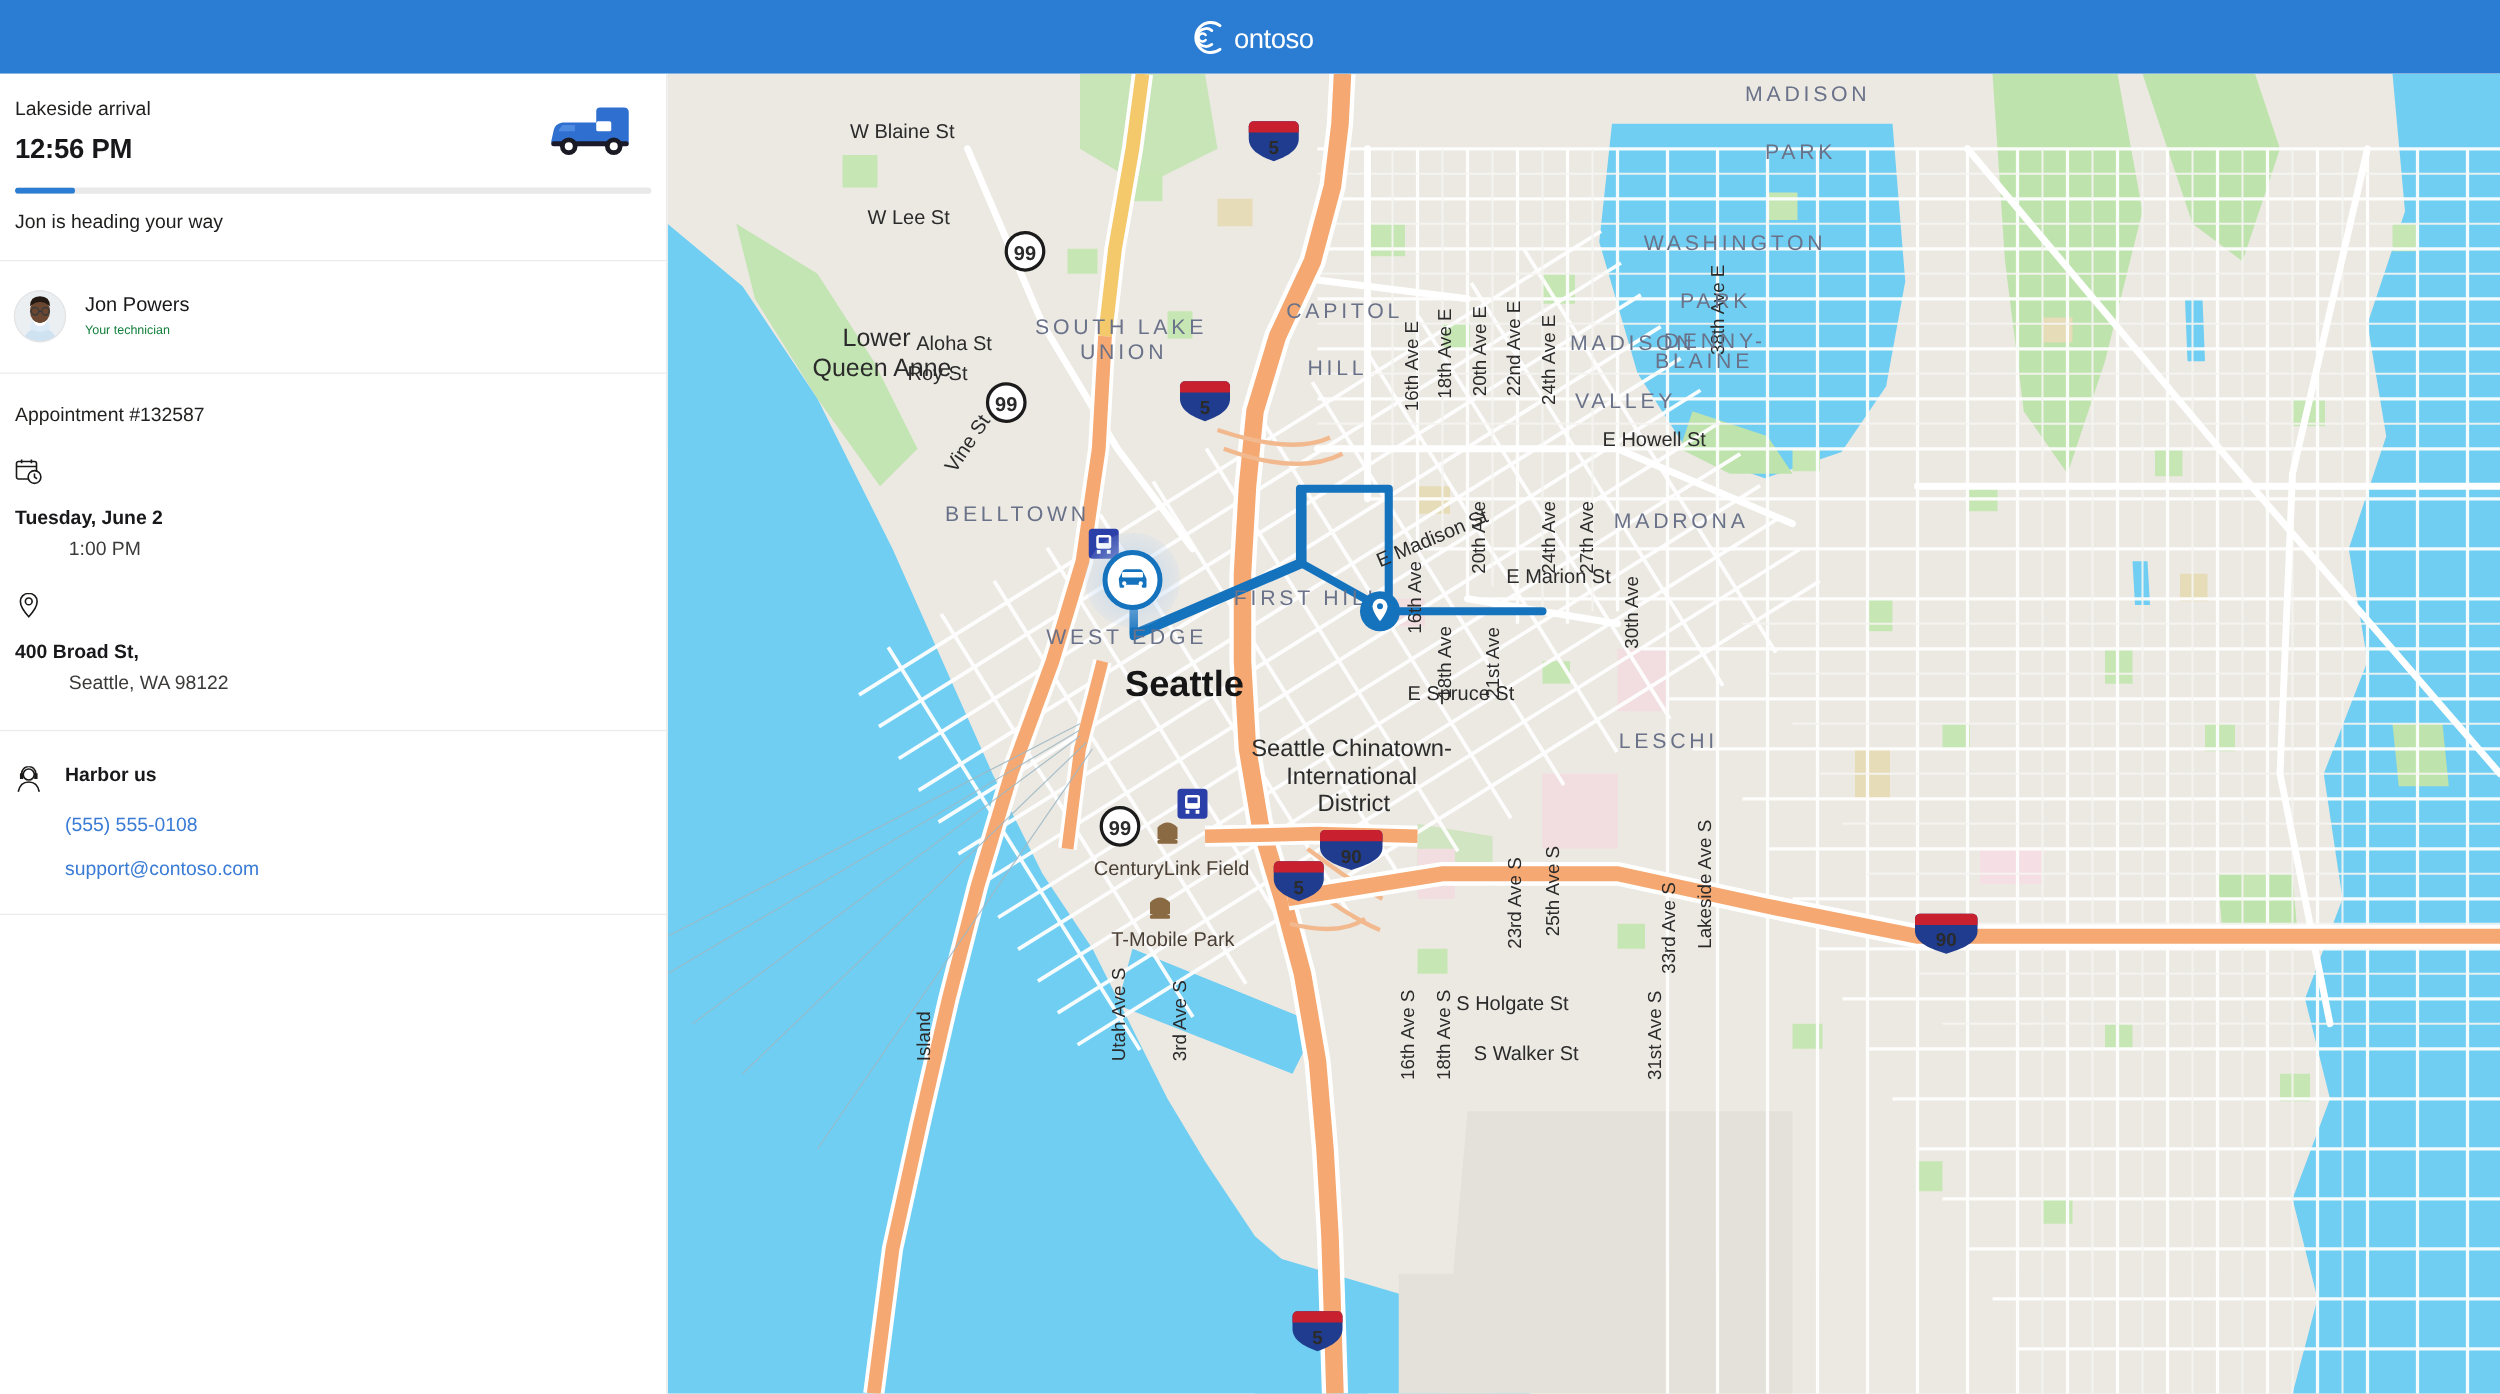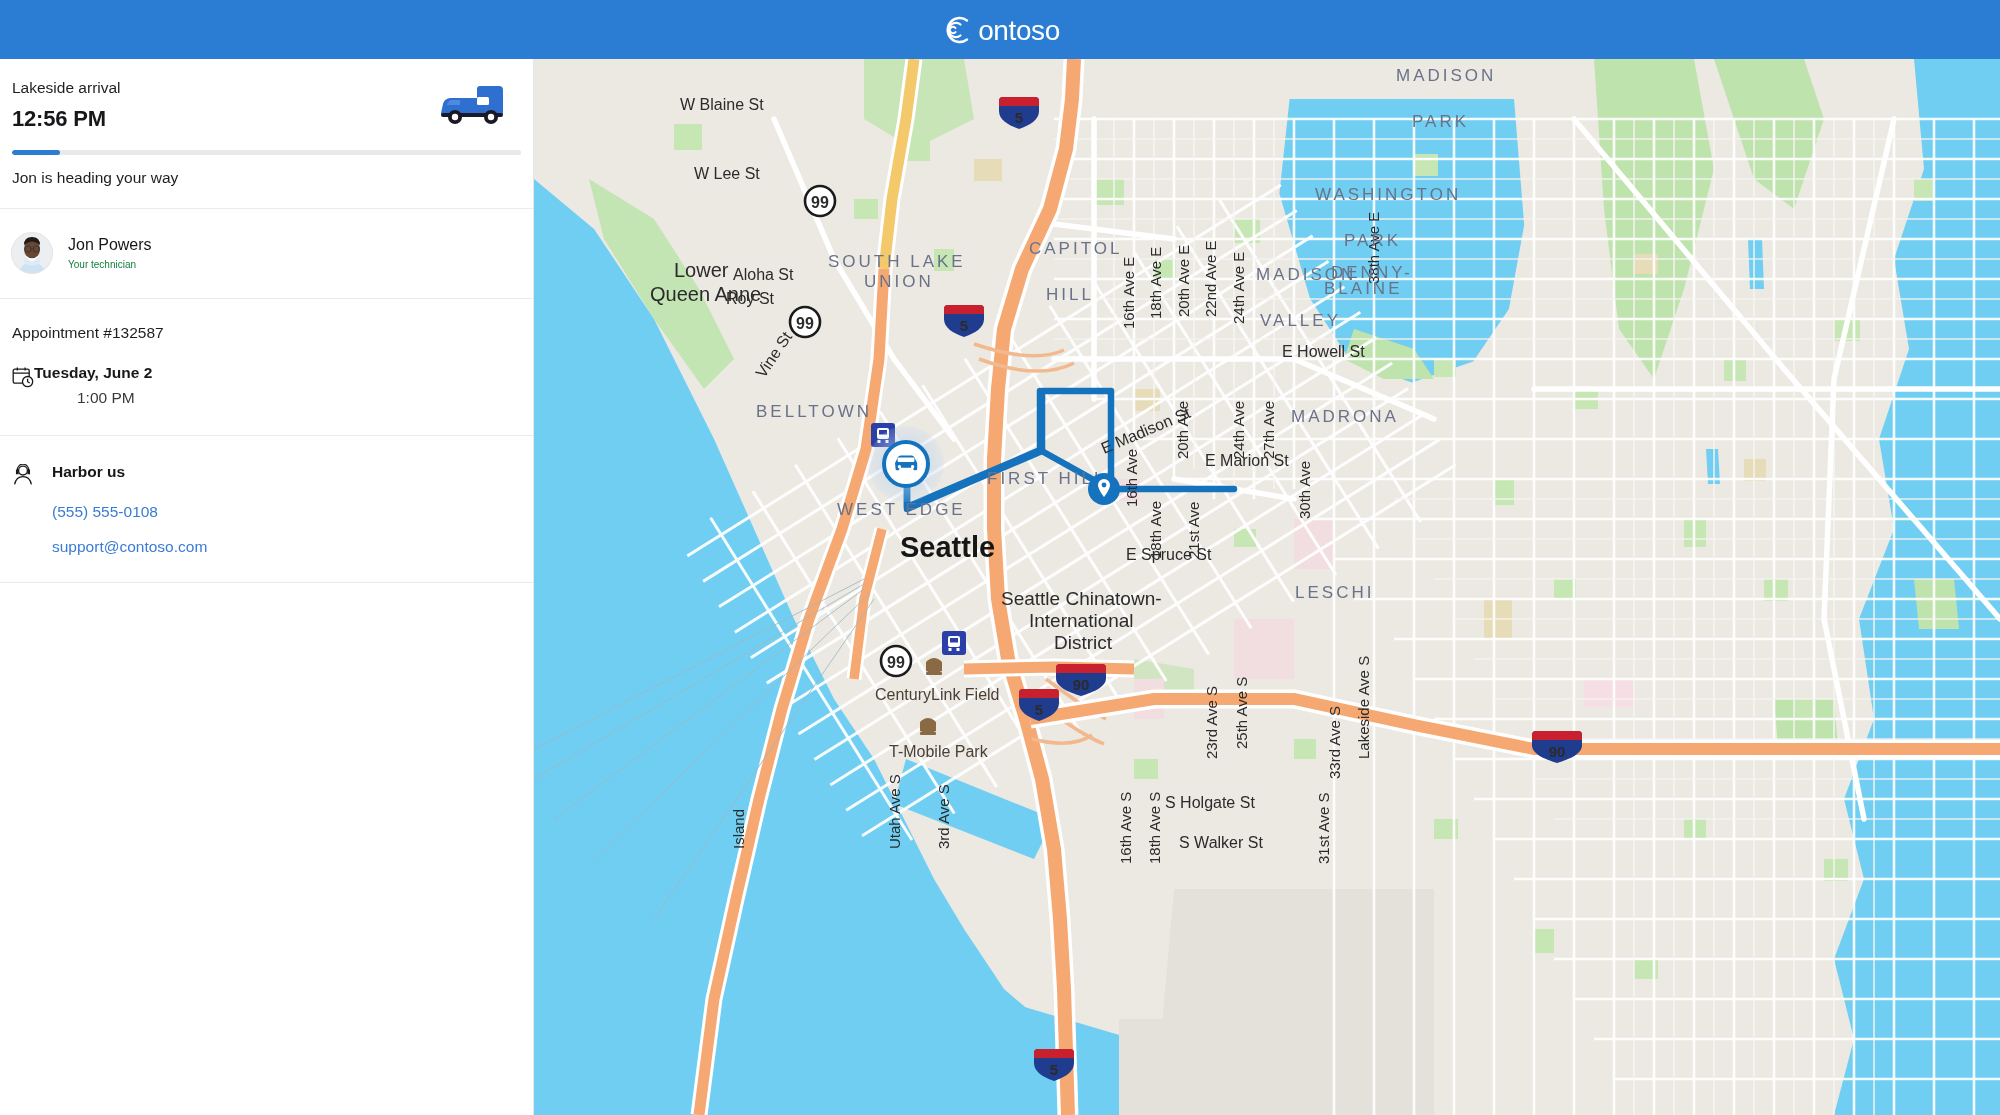--- a/index.html
+++ b/index.html
@@ -15,21 +15,21 @@
   #topbar {
     position: absolute; left: 0; top: 0;
     width: 2000px; height: 59px;
     background: #2b7cd3;
     display: flex; align-items: center; justify-content: center;
   }
   #logo-wrap { display: flex; align-items: center; gap: 4px; }
   #logo-mark { width: 34px; height: 34px; display: block; }
   #logo-text {
     color: #ffffff;
-    font-size: 28px;
+    font-size: 22px;
     letter-spacing: -0.4px;
     font-weight: 400;
     line-height: 1;
     position: relative; top: 1px;
   }
 
   
   #panel {
     position: absolute; left: 0; top: 59px;
     width: 534px; height: 1056px;
@@ -61,21 +61,21 @@
     overflow: hidden; flex: none; background: #dfe3e8;
     box-shadow: 0 0 0 1px #e4e4e4;
   }
   #avatar svg { display: block; }
   #tech-name { font-size: 16px; font-weight: 400; color: #18171a; }
   #tech-role { font-size: 10px; color: #15803d; margin-top: 5px; }
 
   
   #appt { padding: 25px 12px 0 12px; }
   #appt-id { font-size: 15.5px; color: #201f1e; }
-  .info-row { display: flex; margin-top: 22px; }
+  .info-row { display: flex; gap: 18px; margin-top: 22px; flex-direction: column; }
   .info-icon { width: 22px; flex: none; padding-top: 2px; }
   .info-icon svg { display: block; }
   .info-title { font-size: 15.5px; font-weight: 700; color: #18171a; }
   .info-sub { font-size: 15.5px; color: #3b3a39; margin-top: 7px; margin-left: 43px; }
   #appt-pad { height: 28px; }
 
   
   #contact { padding: 26px 12px 0 12px; }
   #contact-head { display: flex; gap: 18px; align-items: flex-start; }
   #contact-title { font-size: 15.5px; font-weight: 700; color: #18171a; padding-top: 1px; }
@@ -174,20 +174,32 @@
           <circle cx="15.6" cy="15.6" r="5.1" fill="#ffffff"></circle>
           <path d="M15.6 12.7 V15.7 L17.7 17.0"></path>
         </svg>
       </div>
       <div>
         <div class="info-title">Tuesday, June 2</div>
         <div class="info-sub">1:00 PM</div>
       </div>
     </div>
 
+    <div class="info-row">
+      <div class="info-icon">
+        <svg viewBox="0 0 22 22" width="22" height="22" fill="none" stroke="#1b1a19" stroke-width="1.3">
+          <path d="M11 1.6 C7.2 1.6 4.3 4.5 4.3 8.2 C4.3 13 11 20.4 11 20.4 C11 20.4 17.7 13 17.7 8.2 C17.7 4.5 14.8 1.6 11 1.6 Z"></path>
+          <circle cx="11" cy="8.1" r="2.7"></circle>
+        </svg>
+      </div>
+      <div>
+        <div class="info-title">400 Broad St,</div>
+        <div class="info-sub">Seattle, WA 98122</div>
+      </div>
+    </div>
     <div id="appt-pad"></div>
   </div>
 
   <div class="divider"></div>
 
   <div id="contact">
     <div id="contact-head">
       <div class="info-icon">
         <svg viewBox="0 0 22 22" width="22" height="22" fill="none" stroke="#1b1a19" stroke-width="1.3">
           <circle cx="11" cy="6.6" r="4.4"></circle>

